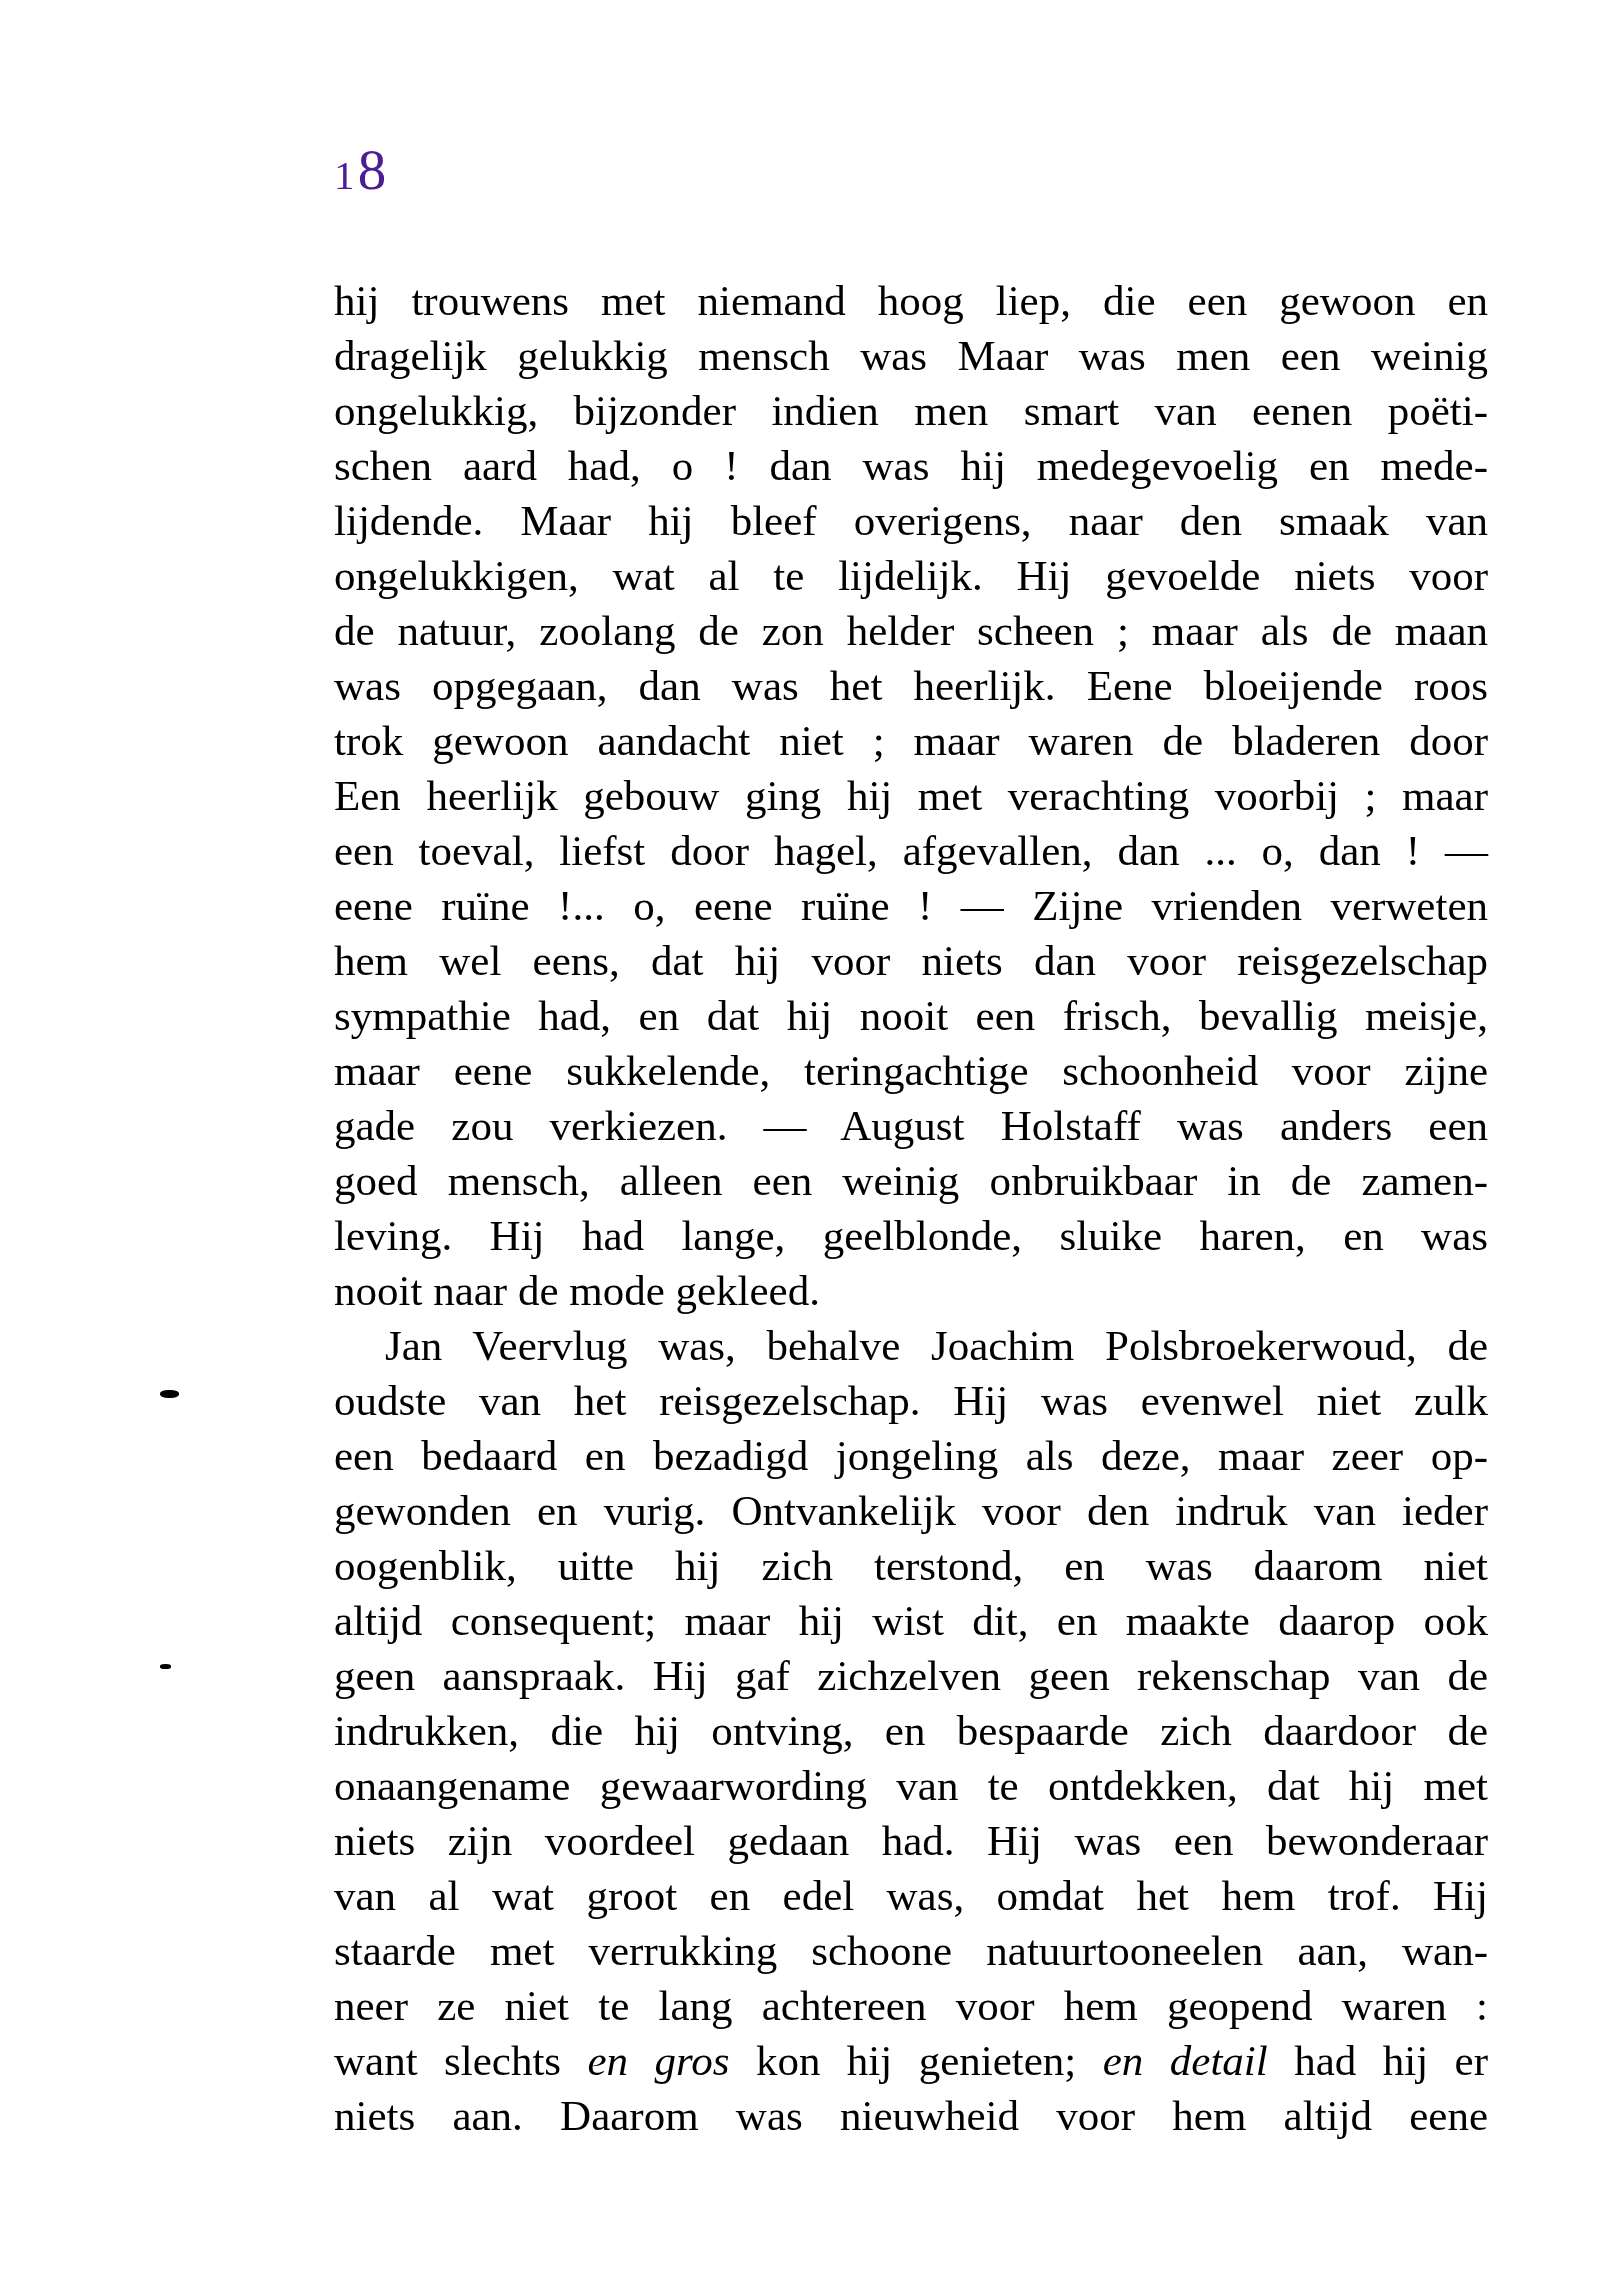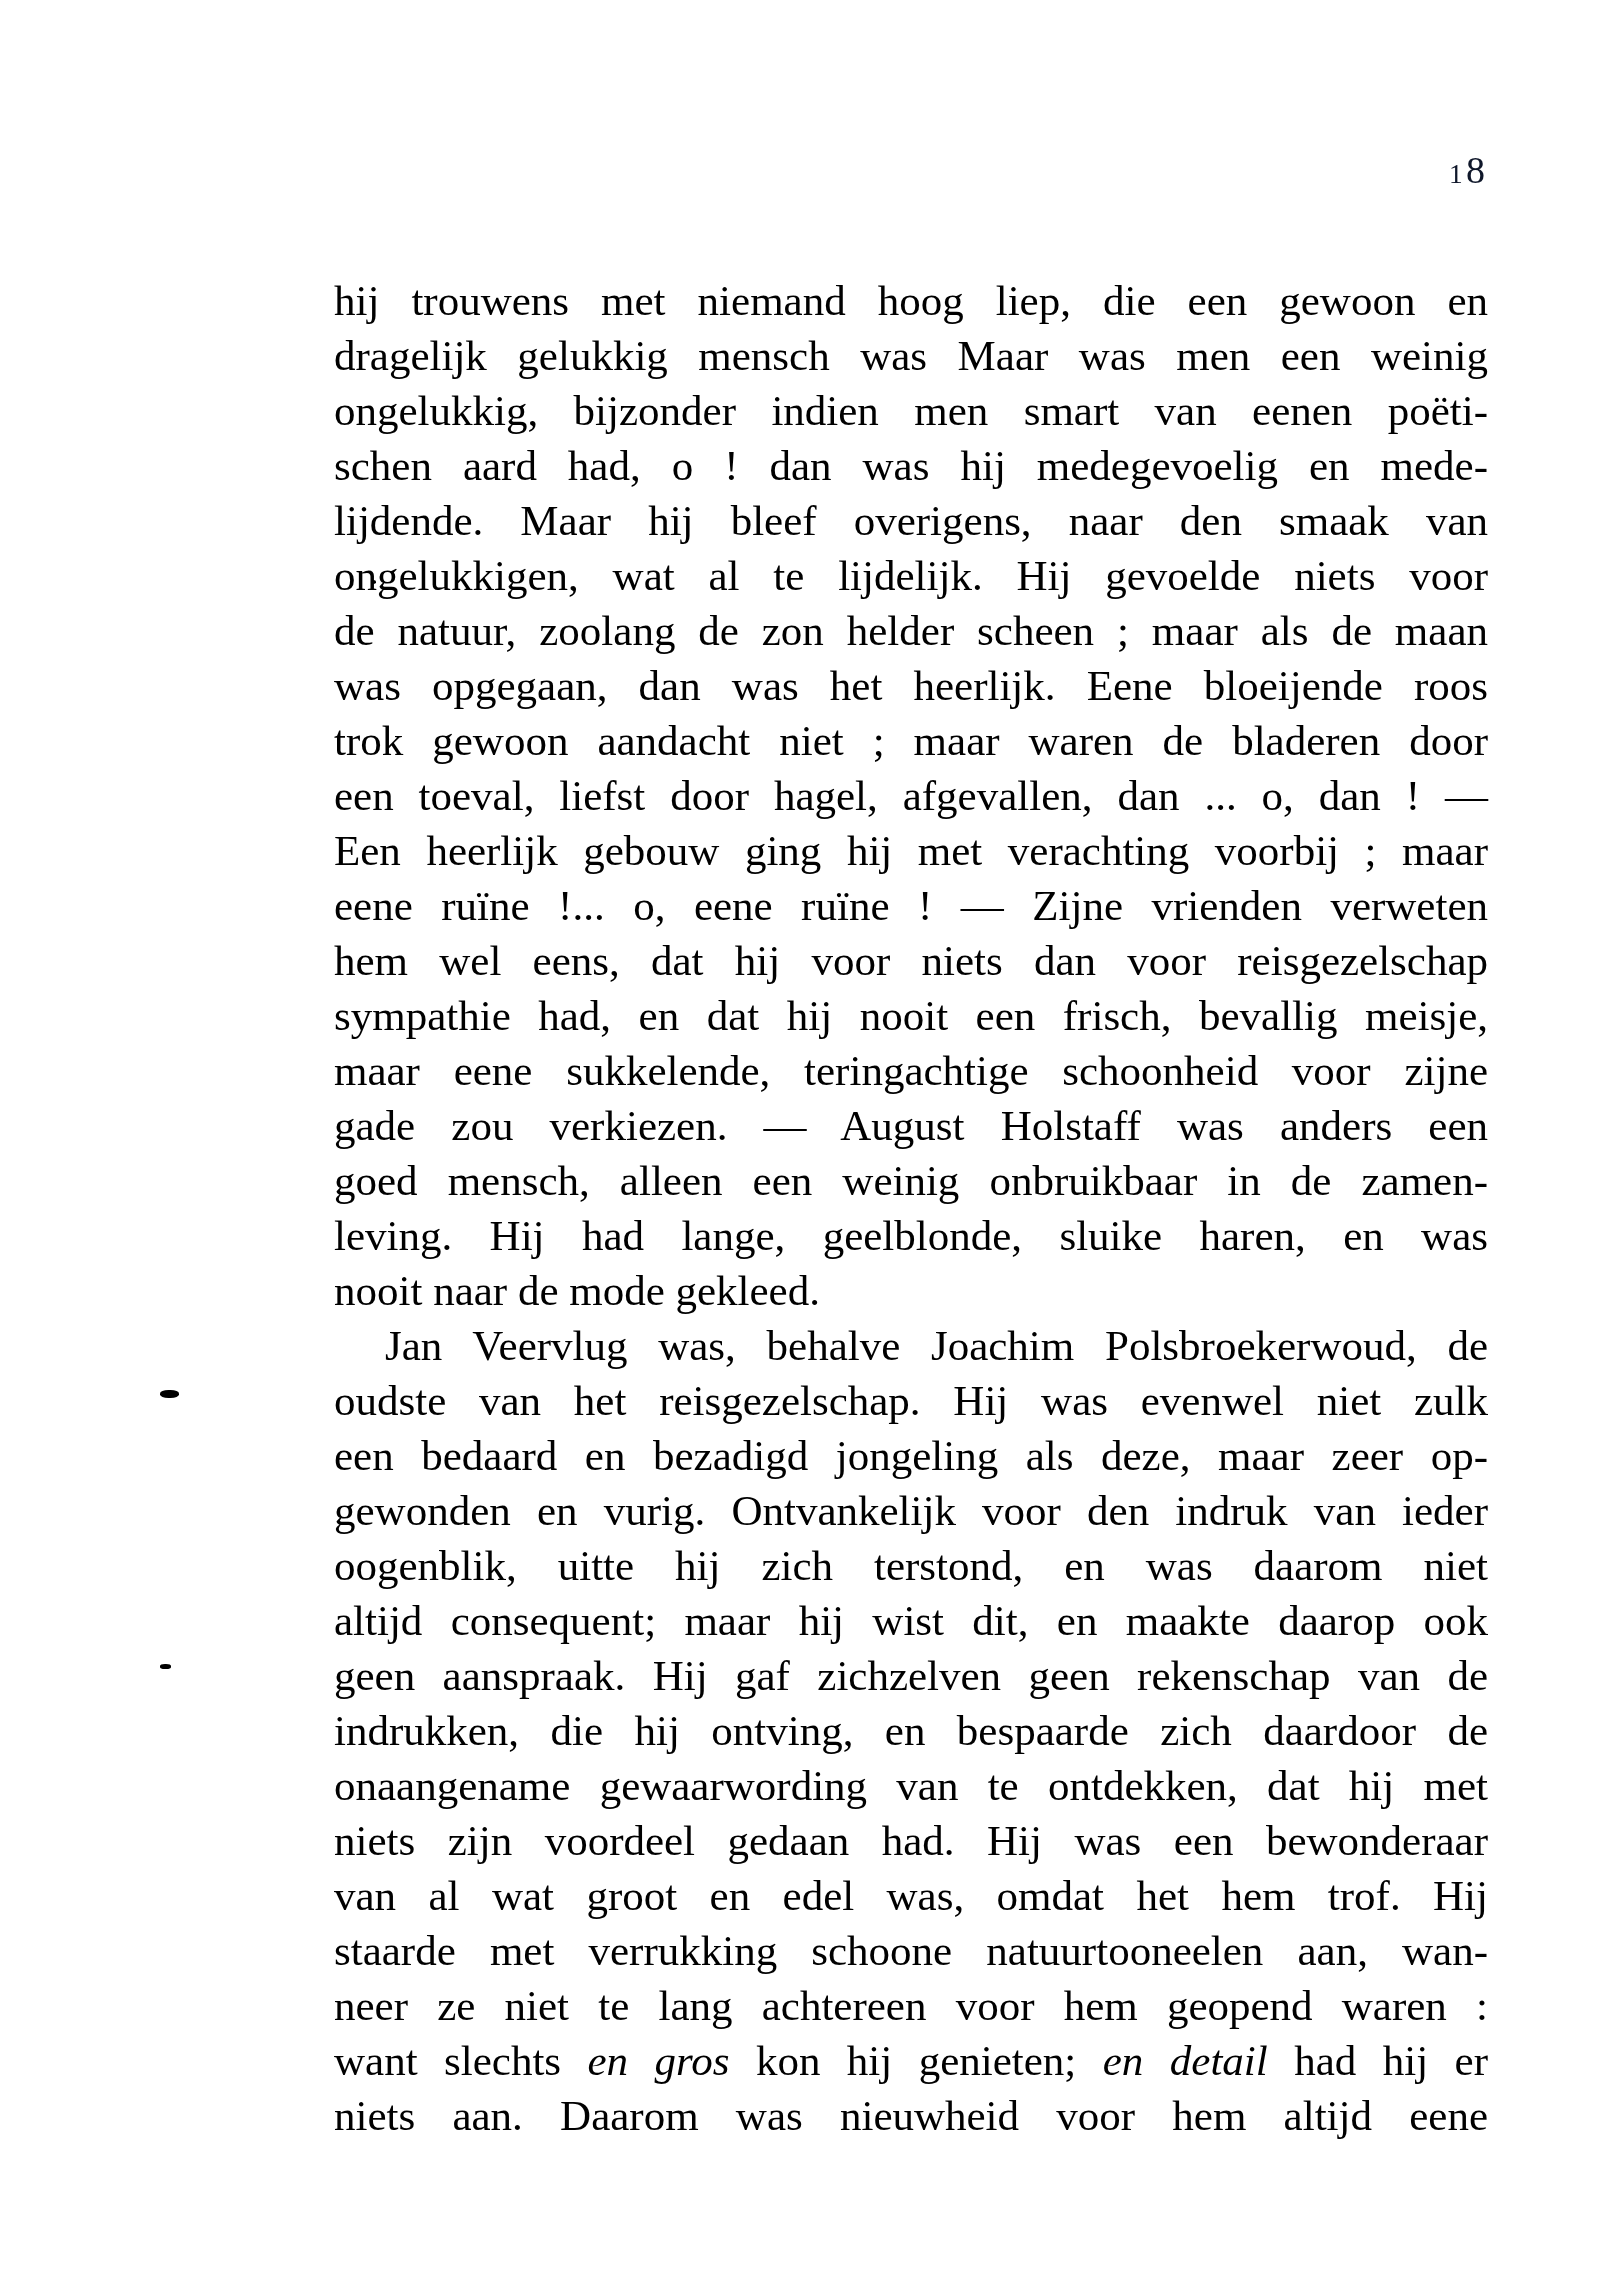--- a/index.html
+++ b/index.html
@@ -14,25 +14,25 @@
     background: #ffffff;
     overflow: hidden;
     font-family: "Liberation Serif", "DejaVu Serif", serif;
     color: #000000;
   }
   .page-number {
     position: absolute;
     left: 334px;
     width: 1154px;
     top: 147px;
-    text-align: right;
-    font-size: 38px;
+    text-align: left;
+    font-size: 57px;
     line-height: 46px;
     letter-spacing: 3.1px;
-    color: #0f172a;
+    color: #4c1d95;
   }
   
   .page-number::first-letter {
     font-size: 72%;
   }
   .text-block {
     position: absolute;
     left: 334px;
     top: 245px;
     width: 1154px;
@@ -70,22 +70,22 @@
   <div class="text-block" id="text-block">
       <div class="line"><span>hij trouwens met niemand hoog liep, die een gewoon en</span></div>
       <div class="line"><span>dragelijk gelukkig mensch was Maar was men een weinig</span></div>
       <div class="line"><span>ongelukkig, bijzonder indien men smart van eenen poëti-</span></div>
       <div class="line"><span>schen aard had, o ! dan was hij medegevoelig en mede-</span></div>
       <div class="line"><span>lijdende. Maar hij bleef overigens, naar den smaak van</span></div>
       <div class="line"><span>ongelukkigen, wat al te lijdelijk. Hij gevoelde niets voor</span></div>
       <div class="line"><span>de natuur, zoolang de zon helder scheen ; maar als de maan</span></div>
       <div class="line"><span>was opgegaan, dan was het heerlijk. Eene bloeijende roos</span></div>
       <div class="line"><span>trok gewoon aandacht niet ; maar waren de bladeren door</span></div>
+      <div class="line"><span>Een heerlijk gebouw ging hij met verachting voorbij ; maar</span></div>
       <div class="line"><span>een toeval, liefst door hagel, afgevallen, dan ... o, dan ! —</span></div>
-      <div class="line"><span>Een heerlijk gebouw ging hij met verachting voorbij ; maar</span></div>
       <div class="line"><span>eene ruïne !... o, eene ruïne ! — Zijne vrienden verweten</span></div>
       <div class="line"><span>hem wel eens, dat hij voor niets dan voor reisgezelschap</span></div>
       <div class="line"><span>sympathie had, en dat hij nooit een frisch, bevallig meisje,</span></div>
       <div class="line"><span>maar eene sukkelende, teringachtige schoonheid voor zijne</span></div>
       <div class="line"><span>gade zou verkiezen. — August Holstaff was anders een</span></div>
       <div class="line"><span>goed mensch, alleen een weinig onbruikbaar in de zamen-</span></div>
       <div class="line"><span>leving. Hij had lange, geelblonde, sluike haren, en was</span></div>
       <div class="line flush"><span>nooit naar de mode gekleed.</span></div>
       <div class="line indent"><span>Jan Veervlug was, behalve Joachim Polsbroekerwoud, de</span></div>
       <div class="line"><span>oudste van het reisgezelschap. Hij was evenwel niet zulk</span></div>

